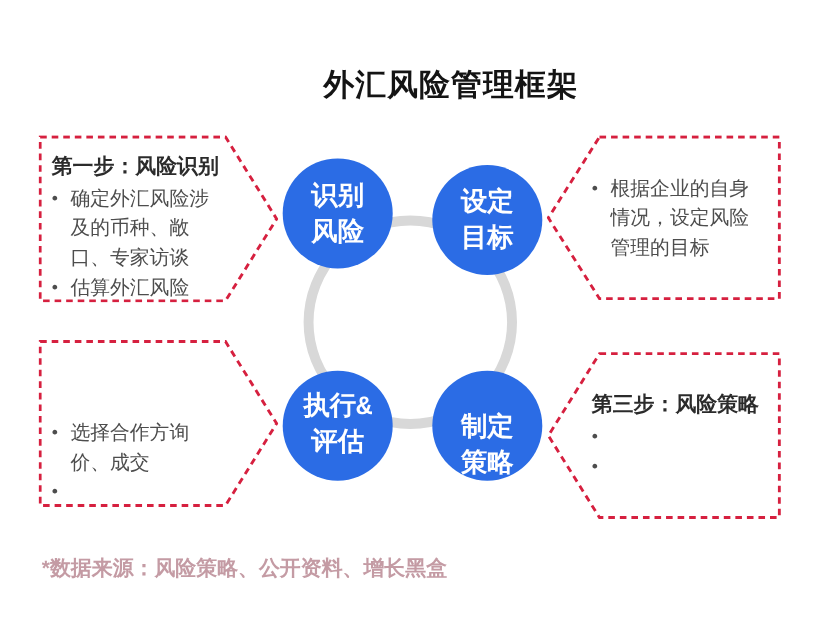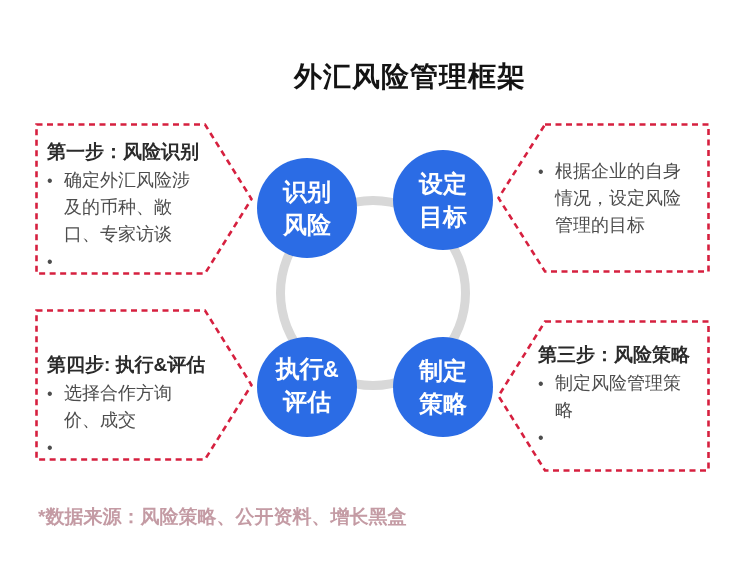--- a/index.html
+++ b/index.html
@@ -45,24 +45,24 @@
     color: #ffffff;
     font-weight: bold;
     font-size: 24px;
     line-height: 33px;
     display: flex;
     flex-direction: column;
     align-items: center;
     justify-content: center;
     text-align: center;
   }
-  .node-tl { left: 257px; top: 158px; }
+  .node-tl { left: 257px; top: 144px; }
   .node-tr { left: 393px; top: 150px; }
   .node-bl { left: 257px; top: 337px; font-family: Liberation Mono, monospace; }
-  .node-br { left: 393px; top: 337px; }
+  .node-br { left: 393px; top: 337px; justify-content: flex-end; }
 
   
   .step { position: absolute; }
   .step svg { position: absolute; left: 0; top: 0; display: block; }
   .step-tl { left: 35px;  top: 123px; width: 218px; height: 152px; }
   .step-tr { left: 497px; top: 123px; width: 213px; height: 150px; }
   .step-bl { left: 35px;  top: 309px; width: 218px; height: 152px; }
   .step-br { left: 497px; top: 320px; width: 213px; height: 152px; }
 
   .step-content {
@@ -143,20 +143,21 @@
     </svg>
     <div class="step-content">
       <div class="step-heading">第一步：风险识别</div>
       <ul class="step-bullets">
         <li>
           <span class="bullet-marker">•</span>
           <span class="bullet-text">确定外汇风险涉及的币种、敞口、专家访谈</span>
         </li>
         <li>
           <span class="bullet-marker">•</span>
+          <span class="bullet-text">估算外汇风险</span>
         </li>
       </ul>
     </div>
   </div>
 
   <div class="step step-tr">
     <svg width="213" height="150" viewBox="0 0 213 150">
       <polygon points="48,1.5 211.5,1.5 211.5,148.5 48,148.5 1.5,75" fill="none" stroke="#d6203f" stroke-width="2.6" stroke-dasharray="6 4.5"></polygon>
     </svg>
     <div class="step-content">
@@ -167,21 +168,20 @@
         </li>
       </ul>
     </div>
   </div>
 
   <div class="step step-bl">
     <svg width="218" height="152" viewBox="0 0 218 152">
       <polygon points="1.5,1.5 170,1.5 216.5,76 170,150.5 1.5,150.5" fill="none" stroke="#d6203f" stroke-width="2.6" stroke-dasharray="6 4.5"></polygon>
     </svg>
     <div class="step-content">
-      <div class="step-heading">第四步: 执行&amp;评估</div>
       <ul class="step-bullets">
         <li>
           <span class="bullet-marker">•</span>
           <span class="bullet-text">选择合作方询价、成交</span>
         </li>
         <li>
           <span class="bullet-marker">•</span>
         </li>
       </ul>
     </div>
@@ -189,21 +189,20 @@
 
   <div class="step step-br">
     <svg width="213" height="152" viewBox="0 0 213 152">
       <polygon points="48,1.5 211.5,1.5 211.5,150.5 48,150.5 1.5,76" fill="none" stroke="#d6203f" stroke-width="2.6" stroke-dasharray="6 4.5"></polygon>
     </svg>
     <div class="step-content">
       <div class="step-heading">第三步：风险策略</div>
       <ul class="step-bullets">
         <li>
           <span class="bullet-marker">•</span>
-          <span class="bullet-text">制定风险管理策略</span>
         </li>
         <li>
           <span class="bullet-marker">•</span>
         </li>
       </ul>
     </div>
   </div>
 
   <p class="footnote">*数据来源：风险策略、公开资料、增长黑盒</p>
 

